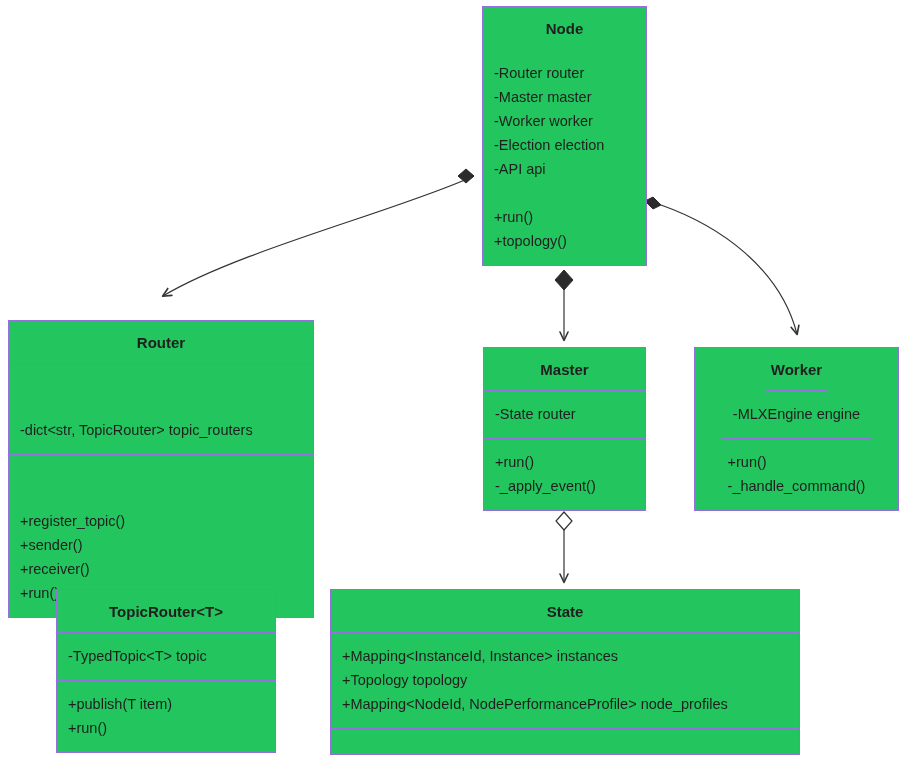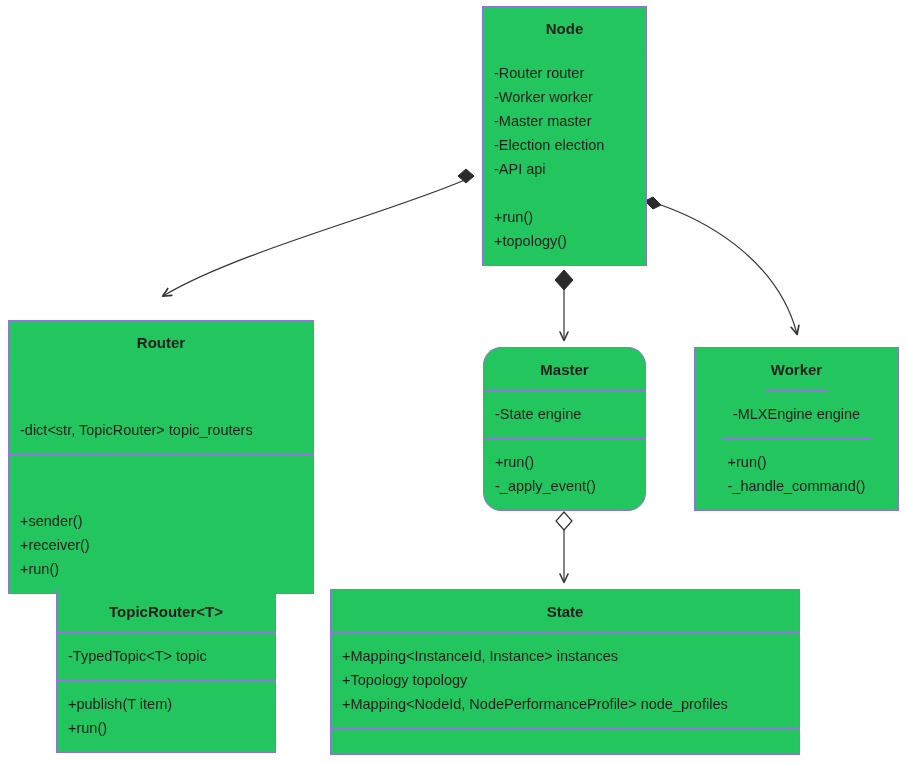--- a/index.html
+++ b/index.html
@@ -63,21 +63,21 @@
     min-height: 25px;
     padding: 0;
   }
   .uml-row {
     white-space: nowrap;
   }
 
   
   #class-node      { left: 482px; top: 6px;   width: 165px; }
   #class-router    { left: 8px;   top: 320px; width: 306px; gap: 43px; }
-  #class-master    { left: 483px; top: 347px; width: 163px; border-radius: 18px; }
+  #class-master    { left: 483px; top: 347px; width: 163px; }
   #class-worker    { left: 694px; top: 347px; width: 205px; align-items: center; }
   #class-topicrouter { left: 56px; top: 589px; width: 220px; }
   #class-state     { left: 330px; top: 589px; width: 470px; }
 </style>
 </head>
 <body>
 
 <div id="diagram-canvas">
 
   <svg id="edge-layer" viewBox="0 0 907 764" width="907" height="764" xmlns="http://www.w3.org/2000/svg">
@@ -110,47 +110,48 @@
     <g>
       <path d="M 564,530 L 564,582" fill="none" stroke="#333333" stroke-width="1.2" marker-end="url(#open-arrow)"></path>
       <polygon points="564,512 556,521 564,530 572,521" fill="#ffffff" stroke="#333333" stroke-width="1.2"></polygon>
     </g>
   </svg>
 
   <div class="uml-class" id="class-node">
     <div class="uml-header">Node</div>
     <div class="uml-compartment">
       <div class="uml-row">-Router router</div>
+      <div class="uml-row">-Master master</div>
       <div class="uml-row">-Worker worker</div>
-      <div class="uml-row">-Master master</div>
       <div class="uml-row">-Election election</div>
       <div class="uml-row">-API api</div>
     </div>
     <div class="uml-compartment">
       <div class="uml-row">+run()</div>
       <div class="uml-row">+topology()</div>
     </div>
   </div>
 
   <div class="uml-class" id="class-router">
     <div class="uml-header">Router</div>
     <div class="uml-compartment">
       <div class="uml-row">-dict&lt;str, TopicRouter&gt; topic_routers</div>
     </div>
     <div class="uml-compartment">
+      <div class="uml-row">+register_topic()</div>
       <div class="uml-row">+sender()</div>
       <div class="uml-row">+receiver()</div>
       <div class="uml-row">+run()</div>
     </div>
   </div>
 
   <div class="uml-class" id="class-master">
     <div class="uml-header">Master</div>
     <div class="uml-compartment">
-      <div class="uml-row">-State engine</div>
+      <div class="uml-row">-State router</div>
     </div>
     <div class="uml-compartment">
       <div class="uml-row">+run()</div>
       <div class="uml-row">-_apply_event()</div>
     </div>
   </div>
 
   <div class="uml-class" id="class-worker">
     <div class="uml-header">Worker</div>
     <div class="uml-compartment">

